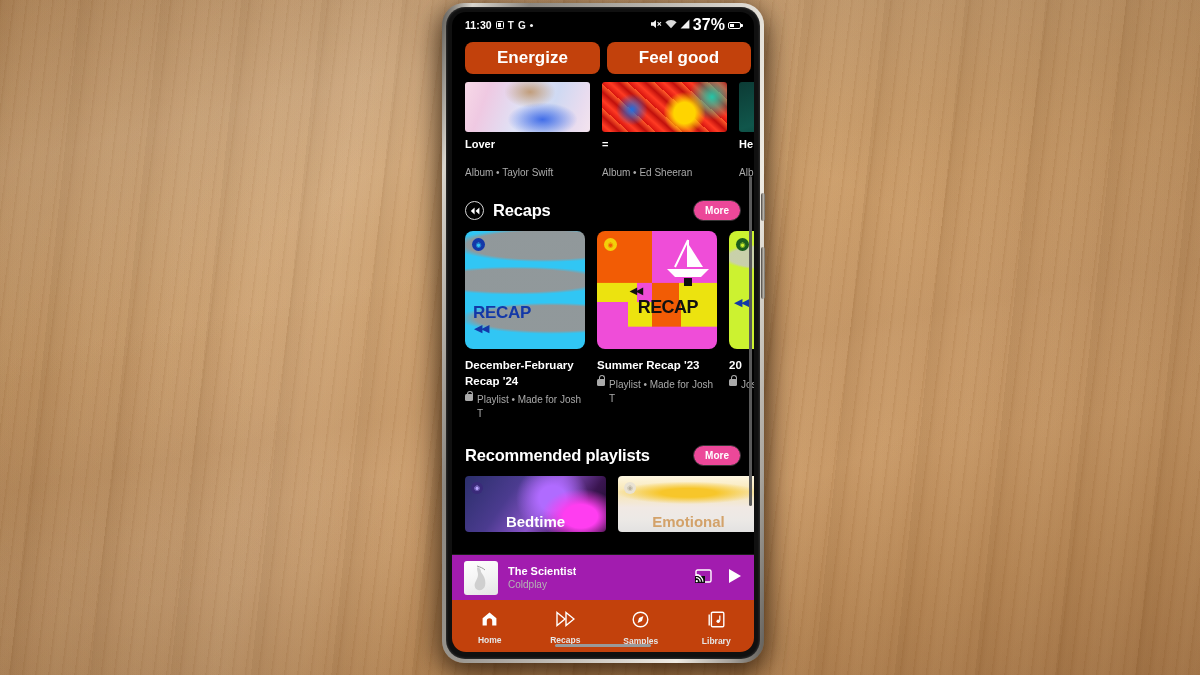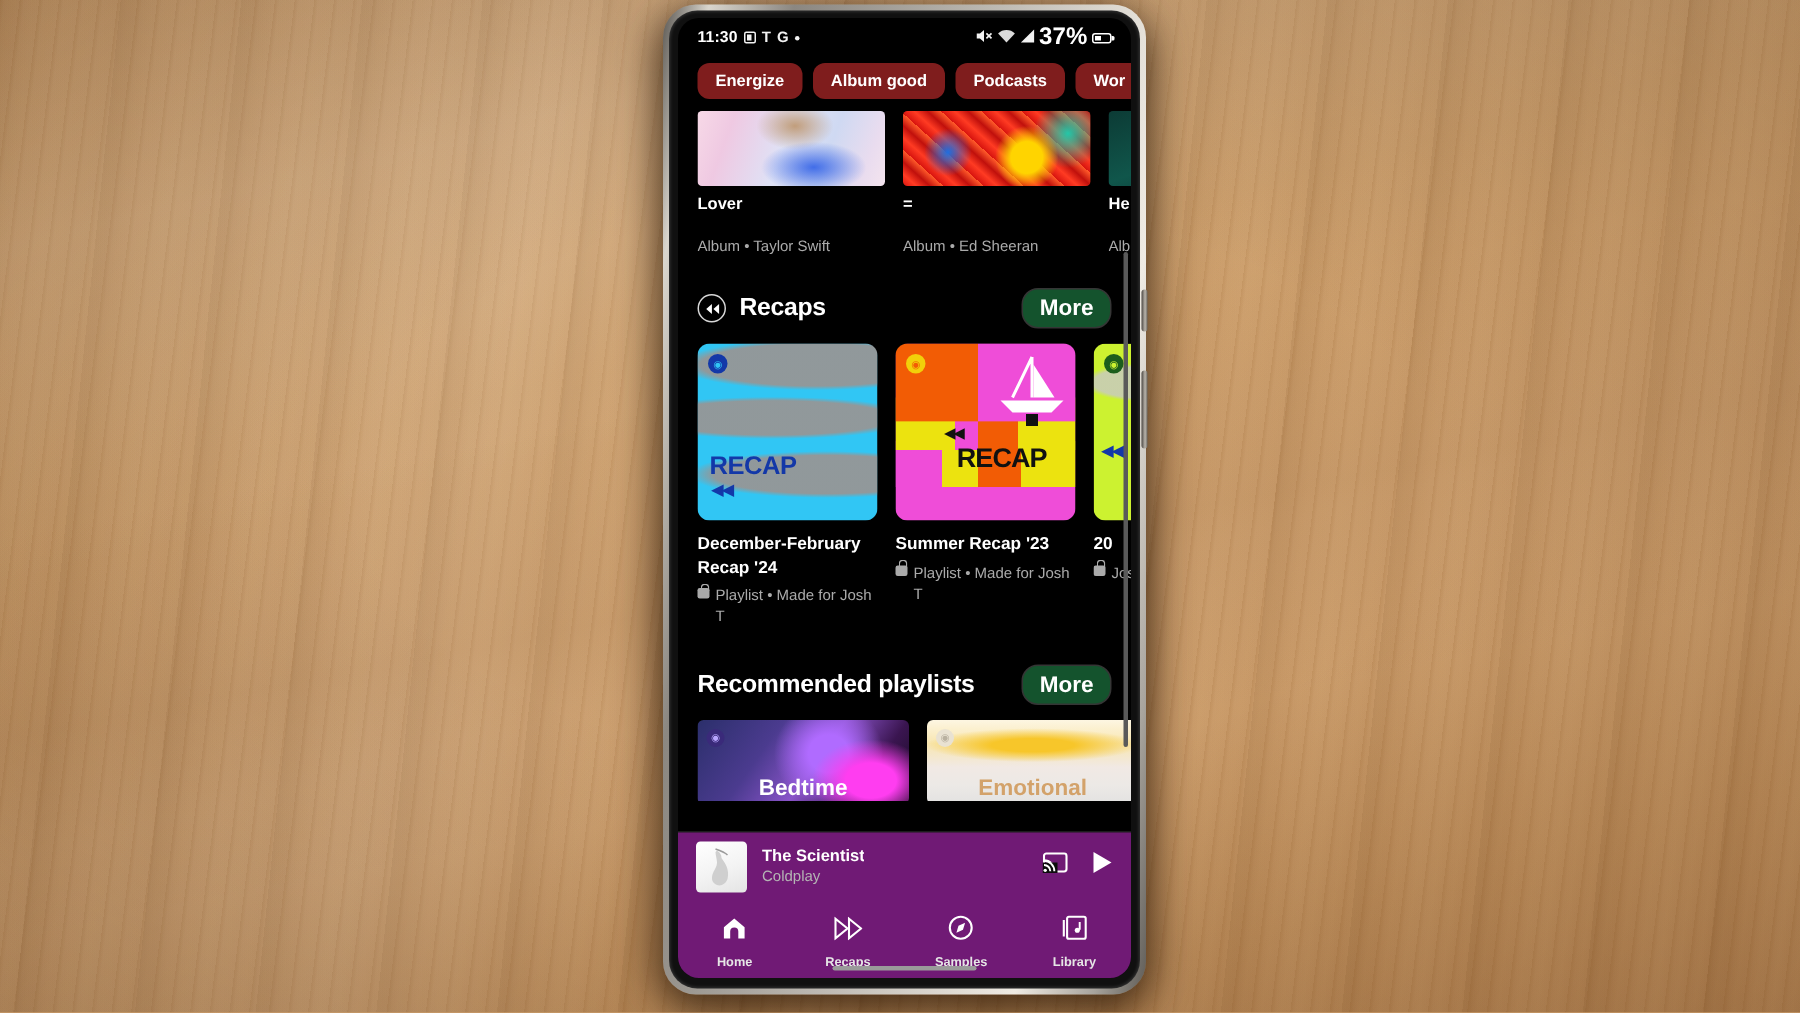--- a/index.html
+++ b/index.html
@@ -102,23 +102,23 @@
   .batt { width: 13px; height: 7px; border: 1.3px solid #fff; border-radius: 2px; position: relative; }
   .batt::after { content:""; position:absolute; right:-3px; top:1.6px; width:1.6px; height:2.8px; background:#fff; border-radius:0 1px 1px 0; }
   .batt i { position:absolute; left:1px; top:1px; bottom:1px; width:35%; background:#fff; display:block; }
 
   
   #chips {
     display: flex; gap: 7px; padding: 4px 13px 8px 13px;
     overflow: hidden; white-space: nowrap;
   }
   .chip {
-    background: #7f1d1d; color: #fff;
-    font-size: 11px; font-weight: 700;
-    padding: 6px 12px; border-radius: 8px;
+    background: #c2410c; color: #fff;
+    font-size: 17px; font-weight: 700;
+    padding: 6px 32px; border-radius: 8px;
     flex: 0 0 auto;
   }
 
   
   #content { position: relative; height: 460px; overflow: hidden; }
 
   
   #album-row { display: flex; gap: 12px; padding: 0 13px; }
   .album { flex: 0 0 auto; width: 125px; }
   .album.partial { width: 40px; overflow: hidden; }
@@ -156,22 +156,22 @@
   }
   .rewind-circle {
     width: 19px; height: 19px; border-radius: 50%;
     border: 1.5px solid #d7d7d7;
     display: flex; align-items: center; justify-content: center;
     font-size: 8px; color: #fff; letter-spacing: -1px;
   }
   .section-title { font-size: 16.5px; font-weight: 700; letter-spacing: -.2px; }
   .more-btn {
     margin-left: auto;
-    font-size: 15px; font-weight: 700;
-    background: #14532d; border: 1px solid #353535;
+    font-size: 10px; font-weight: 700;
+    background: #ec4899; border: 1px solid #353535;
     padding: 4px 11px; border-radius: 11px;
   }
 
   
   #recap-row { display: flex; gap: 12px; padding: 0 13px; }
   .recap-item { flex: 0 0 auto; width: 120px; }
   .recap-item.partial { width: 32px; overflow: hidden; }
   .recap-art {
     width: 120px; height: 118px; border-radius: 8px;
     position: relative; overflow: hidden;
@@ -276,38 +276,38 @@
 
   
   #vscroll {
     position: absolute; right: 2px; top: 94px; width: 3px; height: 330px;
     background: #5a5a5a; border-radius: 2px;
   }
 
   
   #nowplaying {
     position: absolute; left: 0; right: 0; bottom: 52px; height: 46px;
-    background: #701a75;
+    background: #a21caf;
     display: flex; align-items: center; padding: 0 12px; gap: 10px;
     border-top: 1px solid #1c1c1c;
   }
   #np-art {
     width: 34px; height: 34px; border-radius: 3px;
     background: linear-gradient(160deg,#ffffff 0%, #f3f3f3 55%, #e4e4e4 100%);
     position: relative; overflow: hidden; flex: 0 0 auto;
   }
   #np-text { min-width: 0; }
   #np-title { font-size: 11px; font-weight: 700; white-space: nowrap; overflow: hidden; }
   #np-artist { font-size: 10px; color: #b4b4b4; margin-top: 2px; white-space: nowrap; }
   #np-actions { margin-left: auto; display: flex; align-items: center; gap: 16px; }
 
   
   #bottomnav {
     position: absolute; left: 0; right: 0; bottom: 0; height: 52px;
-    background: #701a75;
+    background: #c2410c;
     display: flex; align-items: center;
   }
   .nav-item {
     flex: 1; display: flex; flex-direction: column; align-items: center; gap: 4px;
     padding-top: 4px;
   }
   .nav-label { font-size: 8.5px; color: #e6e6e6; font-weight: 600; }
   #home-indicator {
     position: absolute; left: 50%; transform: translateX(-50%); bottom: 5px;
     width: 96px; height: 3px; border-radius: 2px; background: #9a9a9a;
@@ -359,21 +359,21 @@
       </span>
       <span class="pct">37%</span>
       <span class="batt">
           <i></i>
         </span>
     </div>
   </div>
 
   <div id="chips">
     <div class="chip">Energize</div>
-    <div class="chip">Album good</div>
+    <div class="chip">Feel good</div>
     <div class="chip">Podcasts</div>
     <div class="chip">Wor</div>
   </div>
 
   <div id="content">
 
     <div id="album-row">
       <div class="album">
         <div class="album-art art-lover"></div>
         <div class="album-title">Lover</div>

